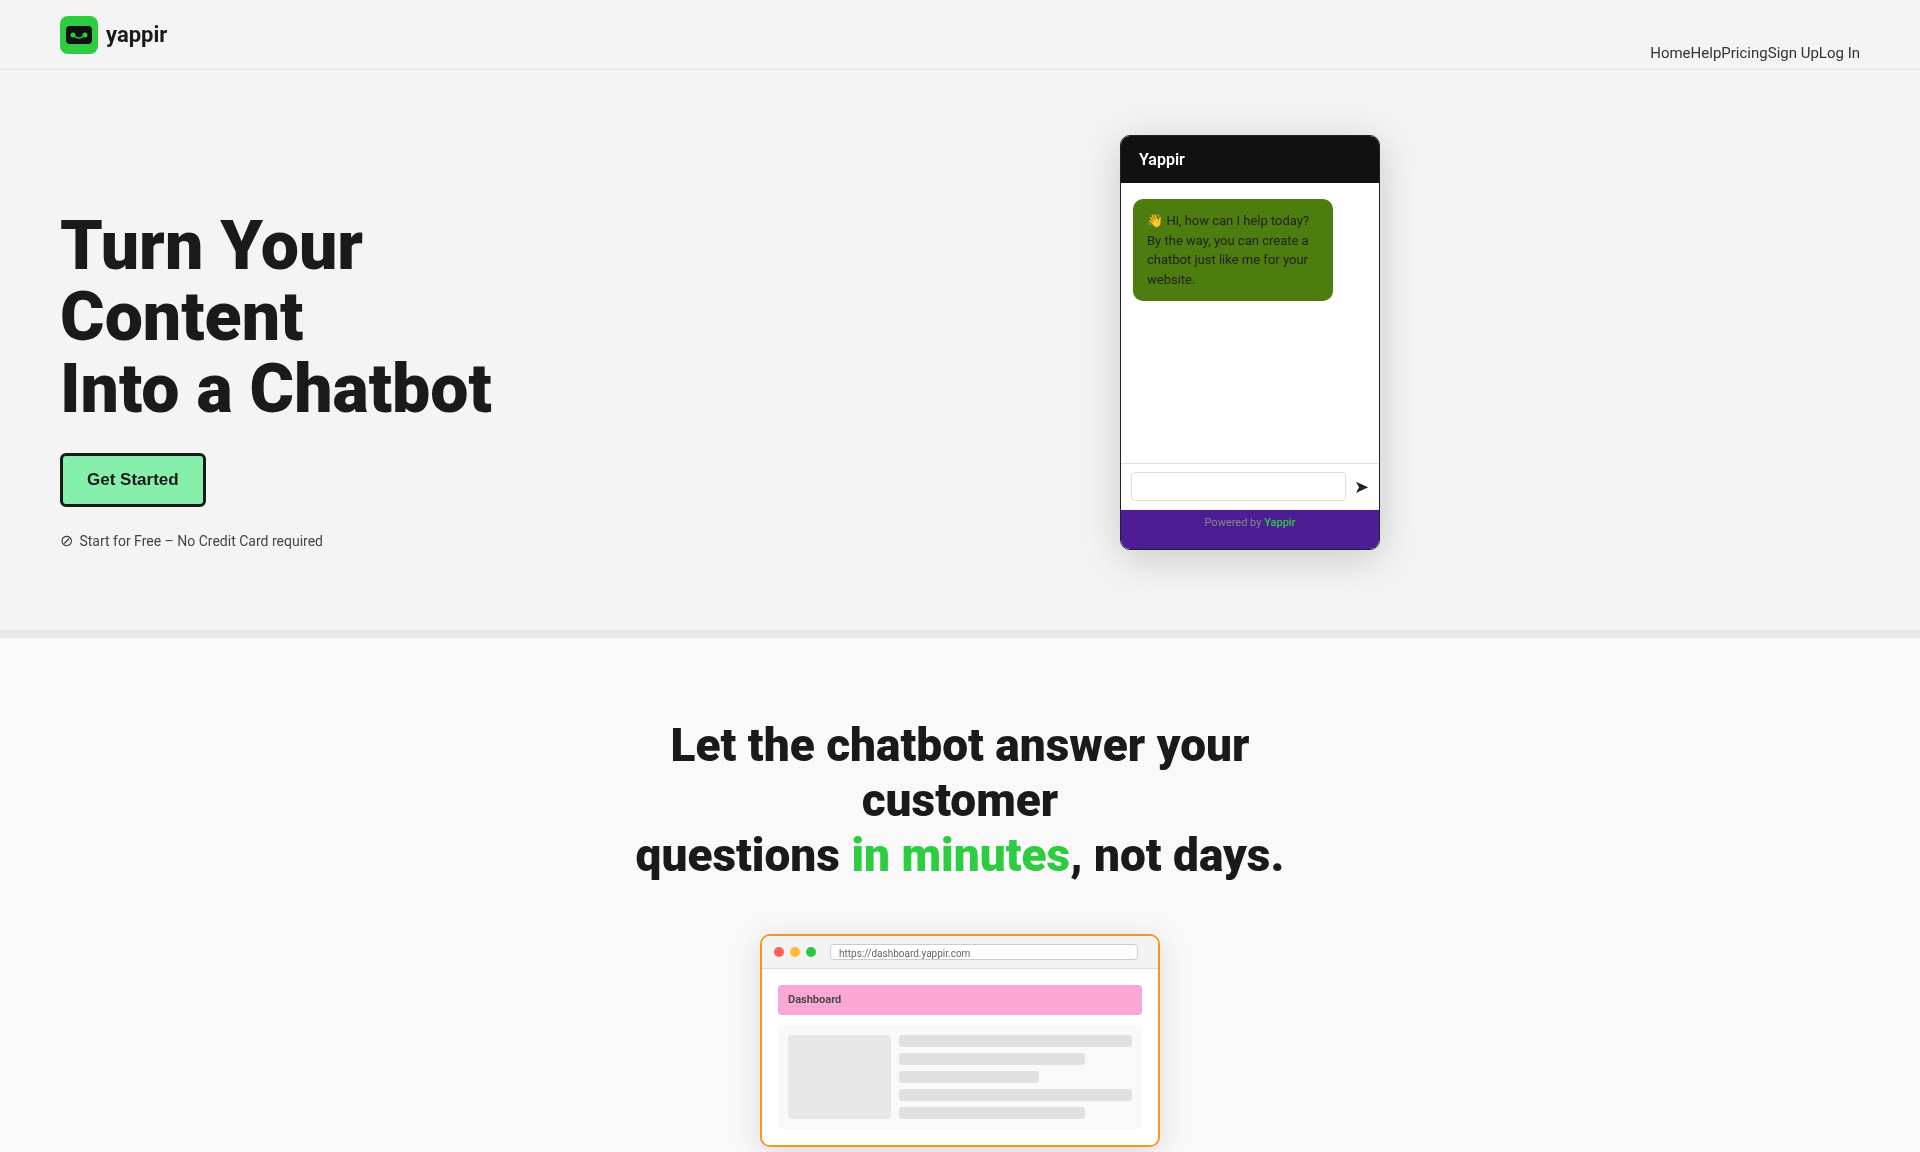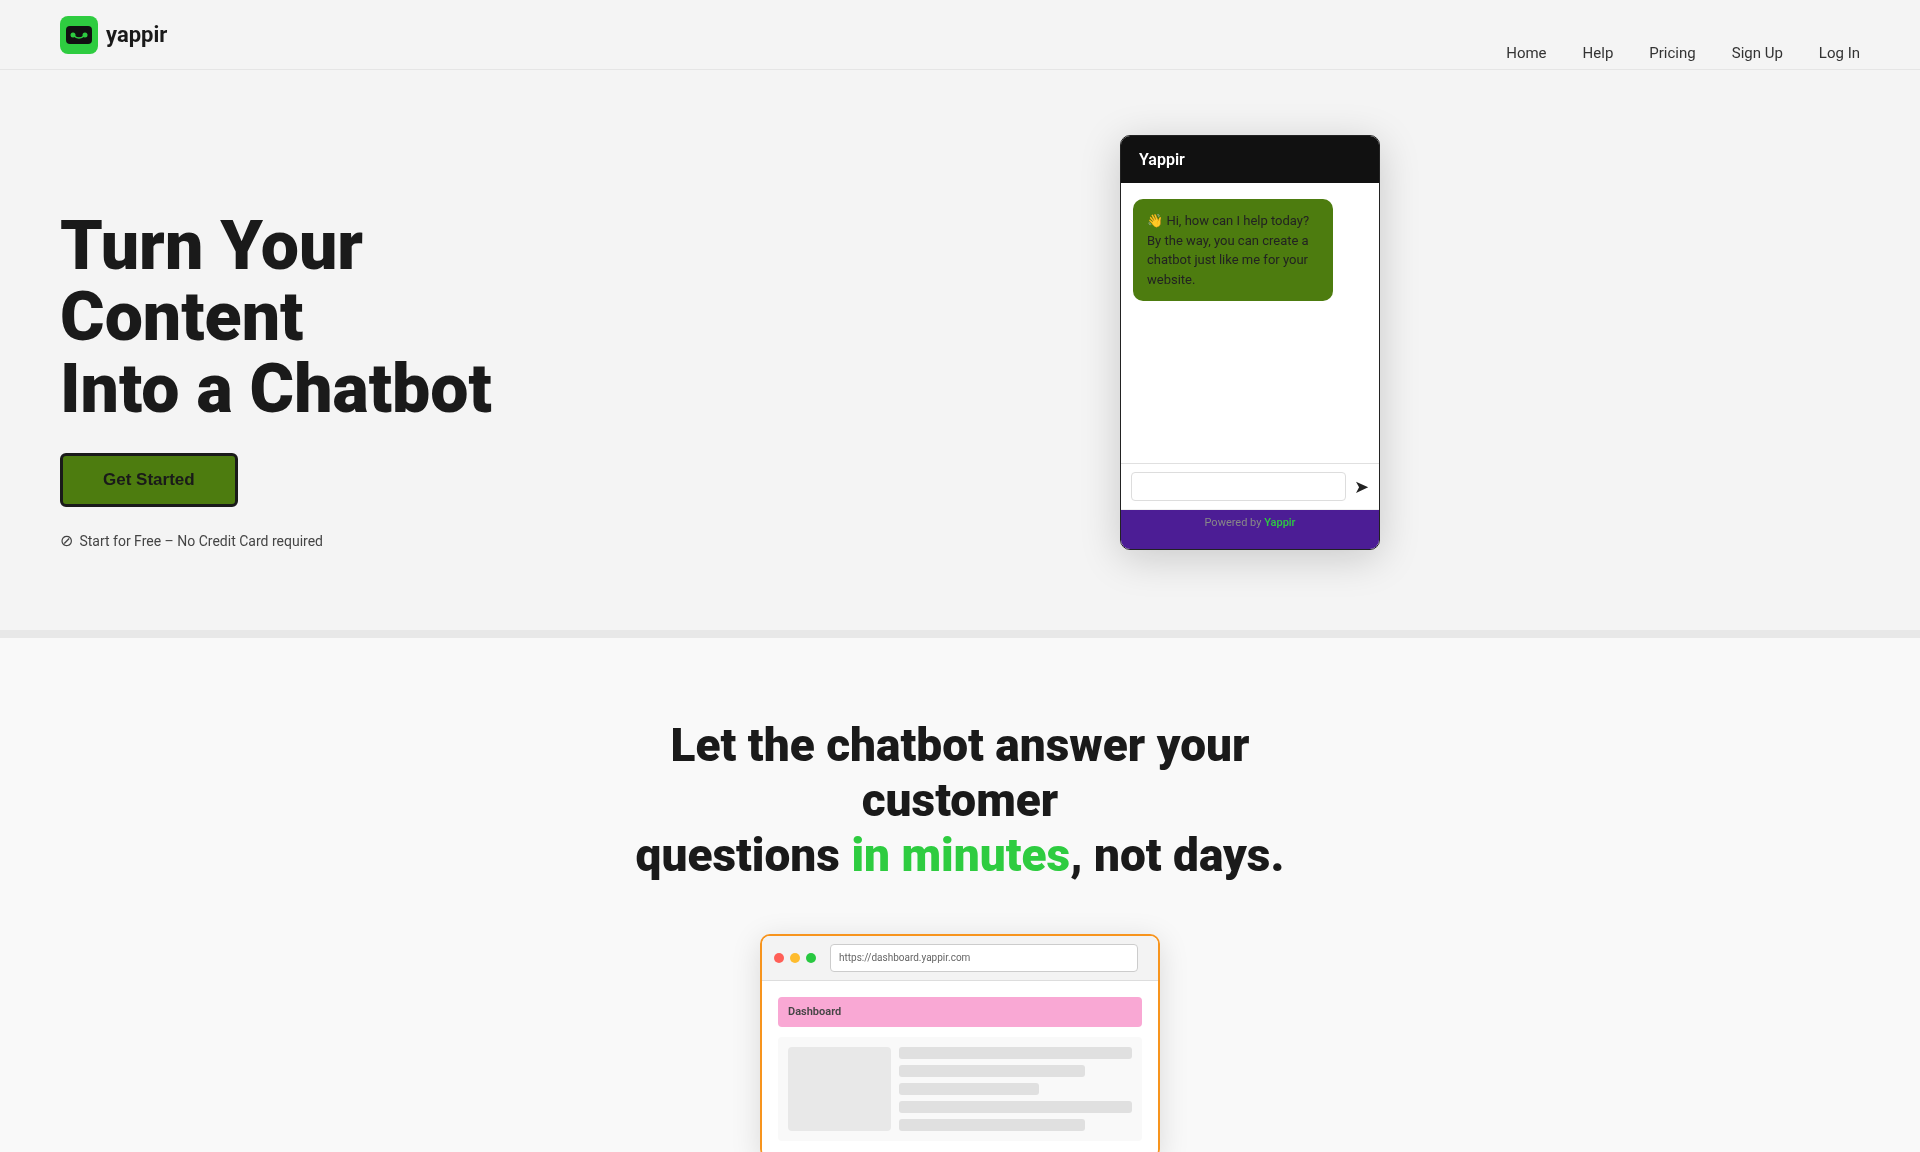--- a/index.html
+++ b/index.html
@@ -34,21 +34,20 @@
       height: 38px;
     }
     .logo-text {
       font-size: 22px;
       font-weight: 700;
       color: #1a1a1a;
     }
     .navbar-links {
       display: flex;
       align-items: center;
-      gap: 36px;
       list-style: none;
       margin-top: 36px;
     }
     .navbar-links a {
       text-decoration: none;
       color: #333;
       font-size: 15px;
       font-weight: 400;
     }
 
@@ -74,24 +73,24 @@
       color: #1a1a1a;
       margin-bottom: 28px;
     }
     .hero-subtitle {
       font-size: 17px;
       color: #444;
       line-height: 1.6;
       margin-bottom: 36px;
     }
     .hero-cta-btn {
-      background: #4d7c0f;
+      background: #86efac;
       color: #1a1a1a;
       border: 3px solid #1a1a1a;
-      padding: 14px 40px;
+      padding: 14px 24px;
       font-size: 17px;
       font-weight: 700;
       border-radius: 6px;
       cursor: pointer;
       display: inline-block;
       margin-bottom: 16px;
     }
     .hero-note {
       display: flex;
       align-items: center;
@@ -229,27 +228,27 @@
       width: 10px;
       height: 10px;
       border-radius: 50%;
       background: #ddd;
     }
     .browser-dot.red { background: #ff5f57; }
     .browser-dot.yellow { background: #febc2e; }
     .browser-dot.green { background: #28c840; }
     .browser-url-bar {
       flex: 1;
-      height: 28px;
+      height: 16px;
       background: #fff;
       border-radius: 4px;
       border: 1px solid #ccc;
       margin: 0 8px;
       display: flex;
-      align-items: center;
+      align-items: flex-end;
       padding: 0 8px;
       font-size: 10px;
       color: #666;
     }
     .browser-content {
       background: #fff;
       min-height: 120px;
       padding: 16px;
     }
     .browser-inner-header {

